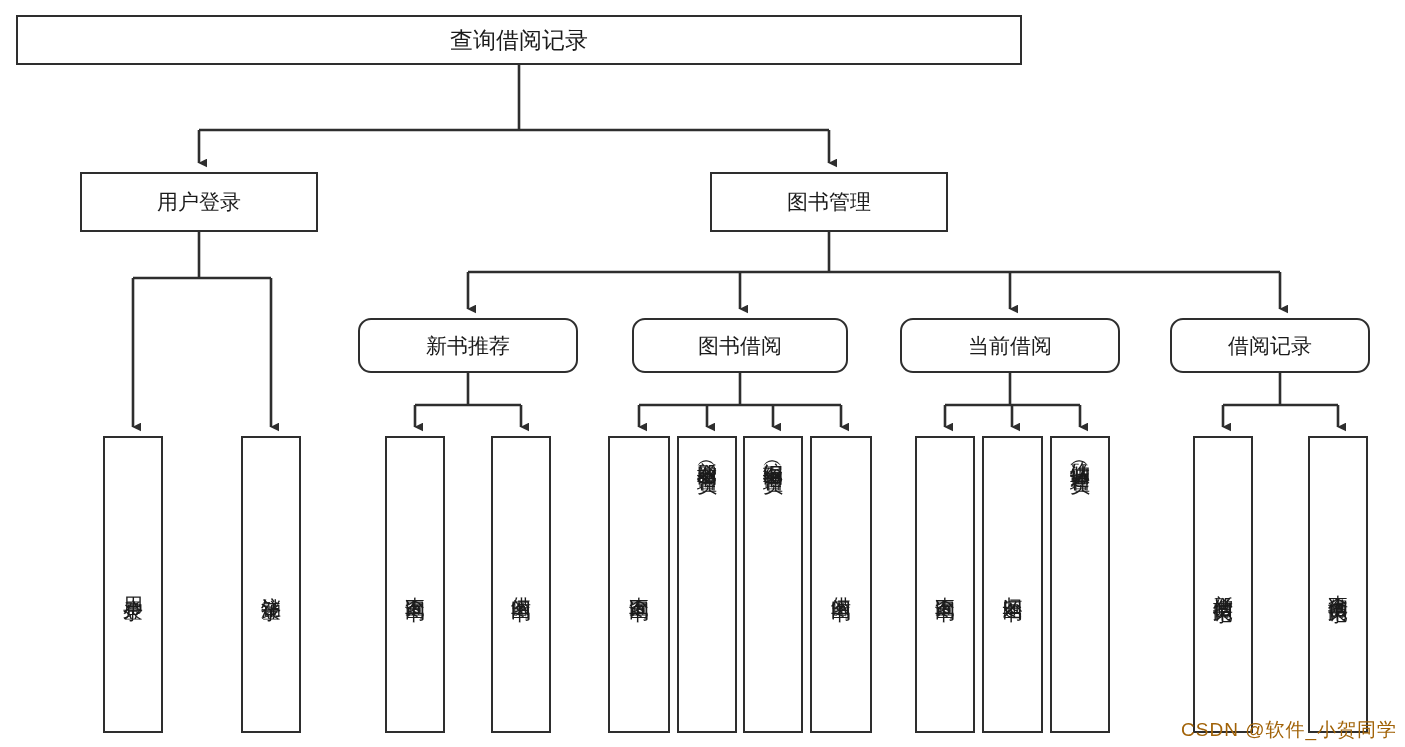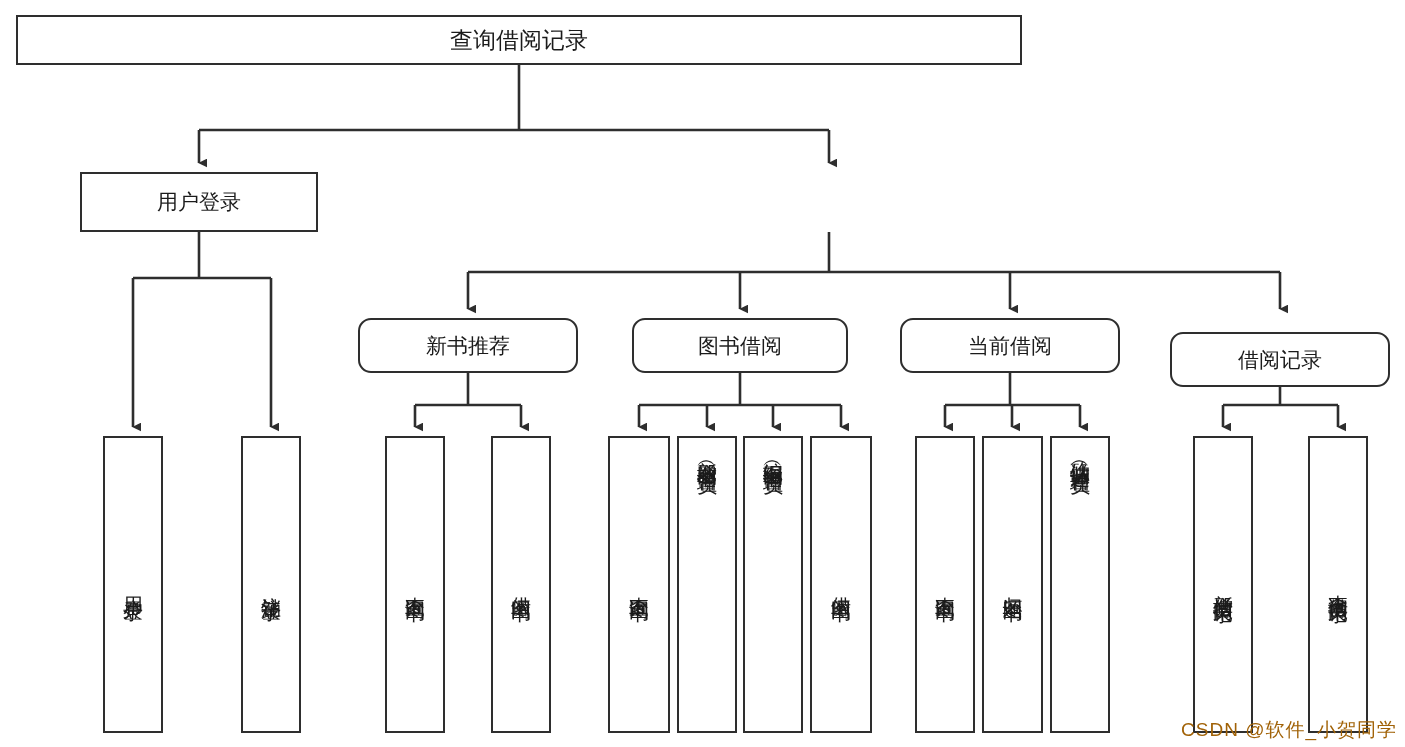--- a/index.html
+++ b/index.html
@@ -106,31 +106,34 @@
     </g>
   </svg>
 
   <div class="node root" style="left:16px;top:15px;width:1006px;height:50px;">
     <span>查询借阅记录</span>
   </div>
 
   <div class="node lvl1" style="left:80px;top:172px;width:238px;height:60px;">
     <span>用户登录</span>
   </div>
+  <div class="node lvl1" style="left:710px;top:172px;width:238px;height:60px;">
+    <span>图书管理</span>
+  </div>
 
   <div class="node lvl2" style="left:358px;top:318px;width:220px;height:55px;">
     <span>新书推荐</span>
   </div>
   <div class="node lvl2" style="left:632px;top:318px;width:216px;height:55px;">
     <span>图书借阅</span>
   </div>
   <div class="node lvl2" style="left:900px;top:318px;width:220px;height:55px;">
     <span>当前借阅</span>
   </div>
-  <div class="node lvl2" style="left:1170px;top:318px;width:220px;height:55px;margin-top:14px;">
+  <div class="node lvl2" style="left:1170px;top:318px;width:200px;height:55px;">
     <span>借阅记录</span>
   </div>
 
   <div class="node leaf mid" style="left:103px;top:436px;width:60px;height:297px;">
     <span class="vtext">用户登录</span>
   </div>
   <div class="node leaf mid" style="left:241px;top:436px;width:60px;height:297px;">
     <span class="vtext">注销登录</span>
   </div>
 

